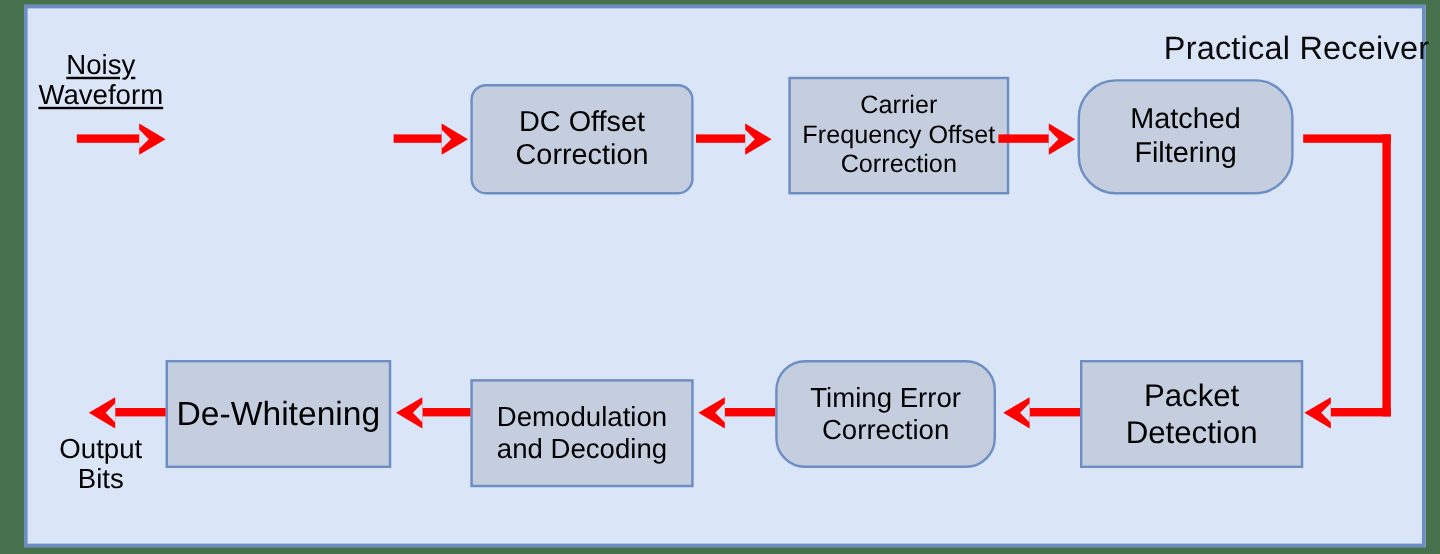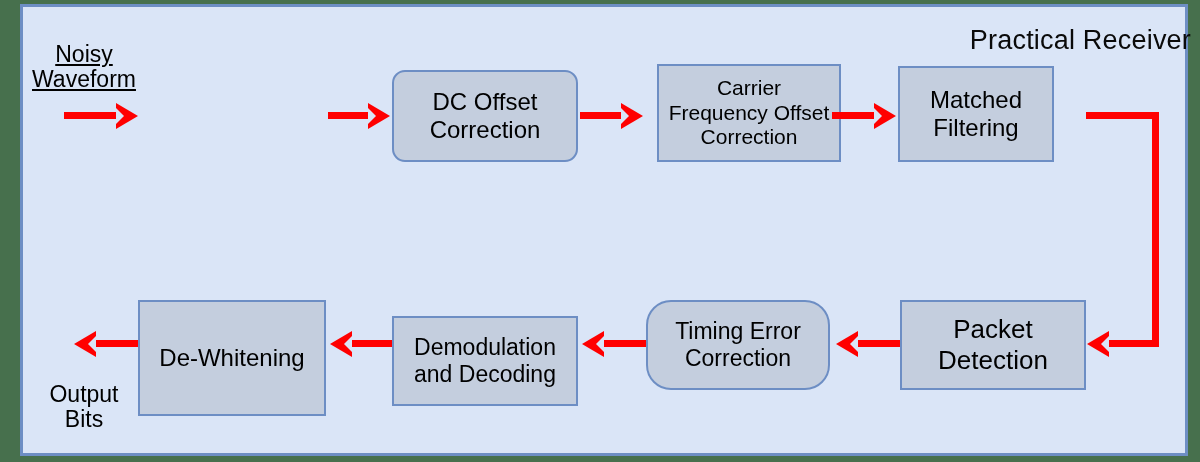--- a/index.html
+++ b/index.html
@@ -120,43 +120,43 @@
 
 <div id="stage">
 
   <div id="panel">
     <div id="panel-title">Practical Receiver</div>
   </div>
 
   <div class="io-label" style="left: 22px; top: 42px; width: 124px; text-decoration: underline;">Noisy
 Waveform</div>
 
-  <div class="io-label" style="left: 24px; top: 362px; width: 120px; margin-top: 20px;">Output
+  <div class="io-label" style="left: 24px; top: 362px; width: 120px;">Output
 Bits</div>
 
 
   <div class="block" style="left: 392px; top: 70px; width: 186px; height: 92px; font-size: 24px; border-radius: 13px;">DC Offset
 Correction</div>
 
   <div class="block" style="left: 645px; top: 64px; width: 184px; height: 98px; font-size: 21px; margin-left: 12px;">Carrier
 Frequency Offset
 Correction</div>
 
-  <div class="block" style="left: 898px; top: 66px; width: 156px; height: 96px; font-size: 24px;">Matched Filtering</div>
+  <div class="block" style="left: 898px; top: 66px; width: 180px; height: 96px; font-size: 24px; border-radius: 32px;">Matched Filtering</div>
 
   <div class="block" style="left: 900px; top: 300px; width: 186px; height: 90px; font-size: 26px;">Packet
 Detection</div>
 
   <div class="block" style="left: 646px; top: 300px; width: 184px; height: 90px; font-size: 23px; border-radius: 25px;">Timing Error
 Correction</div>
 
   <div class="block" style="left: 392px; top: 316px; width: 186px; height: 90px; font-size: 23px;">Demodulation
 and Decoding</div>
 
-  <div class="block" style="left: 138px; top: 300px; width: 188px; height: 116px; font-size: 24px;">De-Whitening</div>
+  <div class="block" style="left: 138px; top: 300px; width: 188px; height: 90px; font-size: 28px;">De-Whitening</div>
 
   <div class="seg seg-h" style="left: 64px;  top: 112px; width: 54px;"></div>
   <div class="head head-right" style="left: 116px; top: 103px;"></div>
 
   <div class="seg seg-h" style="left: 328px; top: 112px; width: 42px;"></div>
   <div class="head head-right" style="left: 368px; top: 103px;"></div>
 
   <div class="seg seg-h" style="left: 580px; top: 112px; width: 42px;"></div>
   <div class="head head-right" style="left: 621px; top: 103px;"></div>
 

